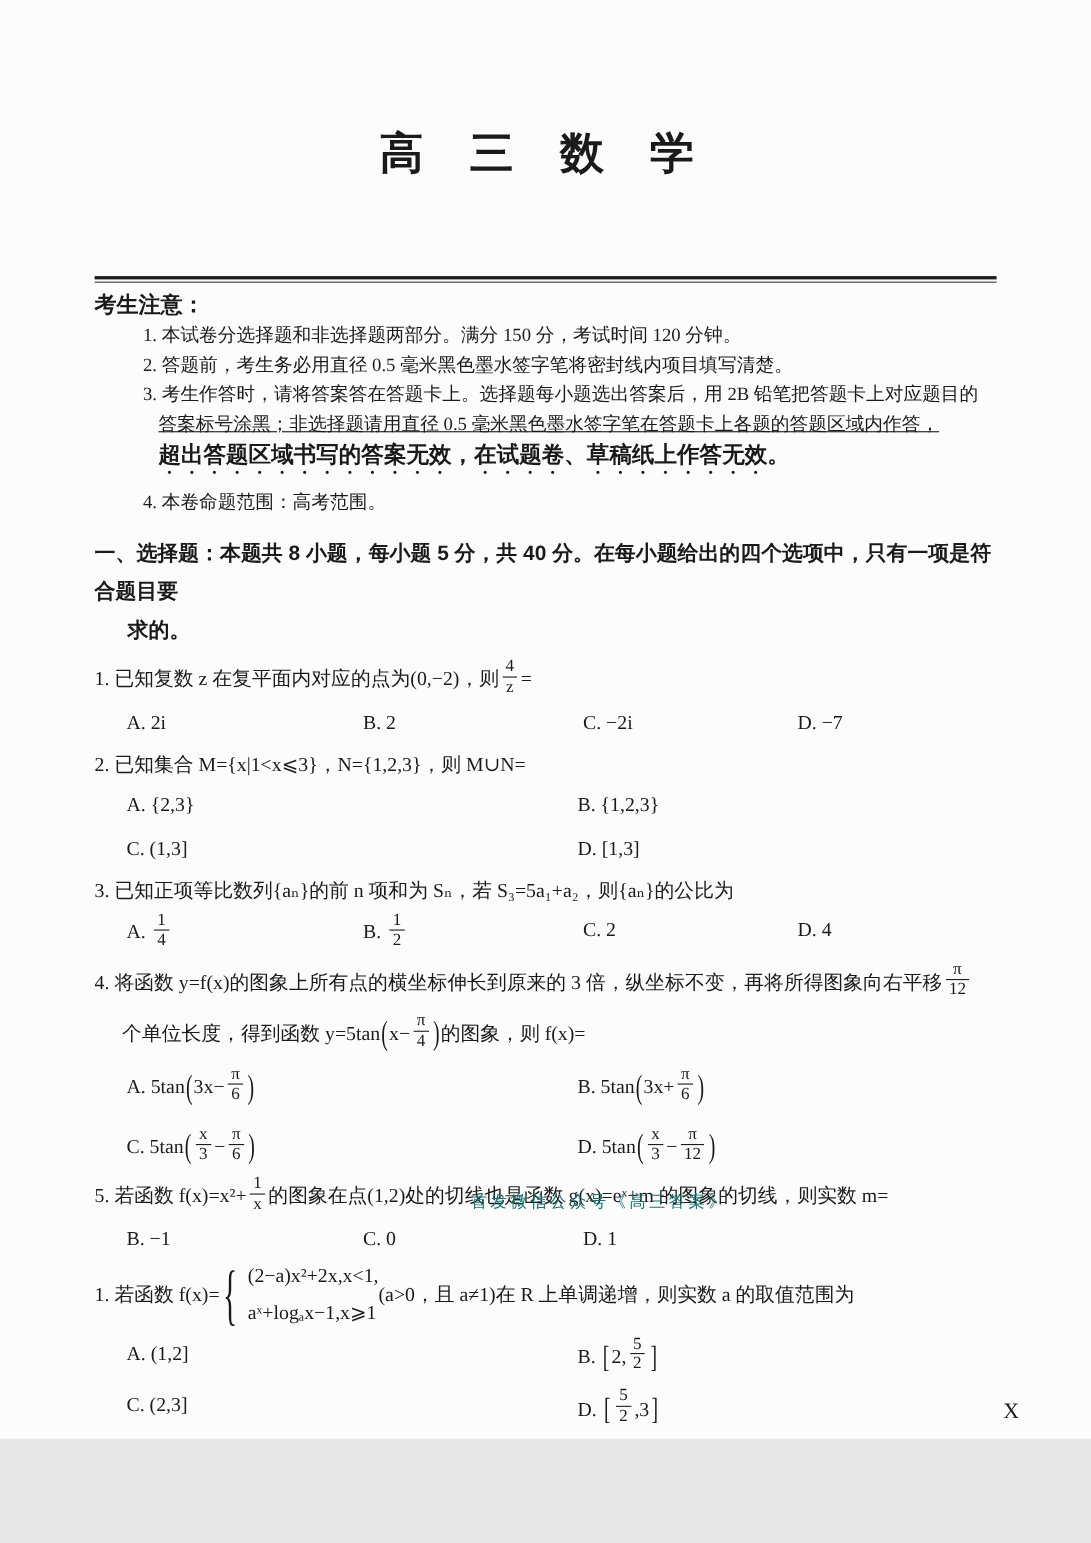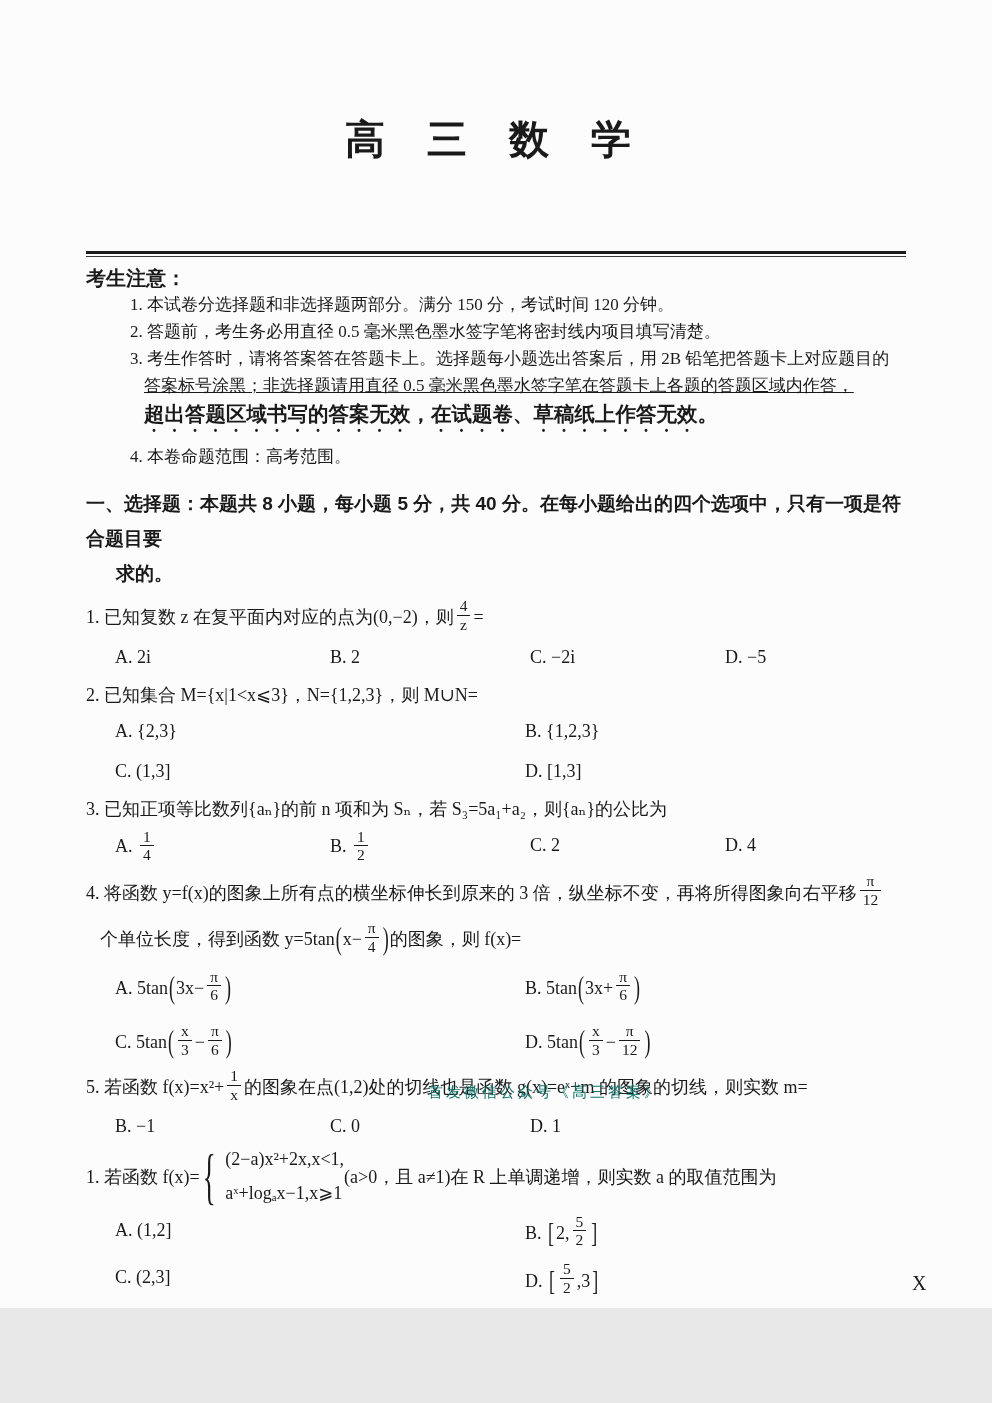--- a/index.html
+++ b/index.html
@@ -181,21 +181,21 @@
         <span class="frac">
           <span class="num">4</span>
           <span class="den">z</span>
         </span>
         <span>=</span>
       </div>
       <div class="opts4">
         <span>A. 2i</span>
         <span>B. 2</span>
         <span>C. −2i</span>
-        <span>D. −5</span>
+        <span>D. −7</span>
       </div>
     </div>
 
     <div class="q">
       <div class="stem">2. 已知集合 M={x|1&lt;x⩽3}，N={1,2,3}，则 M∪N=</div>
       <div class="opts2">
         <span>A. {2,3}</span>
         <span>B. {1,2,3}</span>
         <span>C. (1,3]</span>
         <span>D. [1,3]</span>
@@ -225,21 +225,21 @@
     </div>
 
     <div class="q">
       <div class="stem mathline">
         <span>4. 将函数 y=f(x)的图象上所有点的横坐标伸长到原来的 3 倍，纵坐标不变，再将所得图象向右平移</span>
         <span class="frac">
           <span class="num">π</span>
           <span class="den">12</span>
         </span>
       </div>
-      <div class="stem mathline" style="margin-left:14px;margin-top:10px;text-align:center;">
+      <div class="stem mathline" style="margin-left:25px;margin-top:10px;text-align:center;">
         <span>个单位长度，得到函数 y=5tan</span>
         <span class="bp">(</span>
         <span>x−</span>
         <span class="frac">
           <span class="num">π</span>
           <span class="den">4</span>
         </span>
         <span class="bp">)</span>
         <span>的图象，则 f(x)=</span>
       </div>

